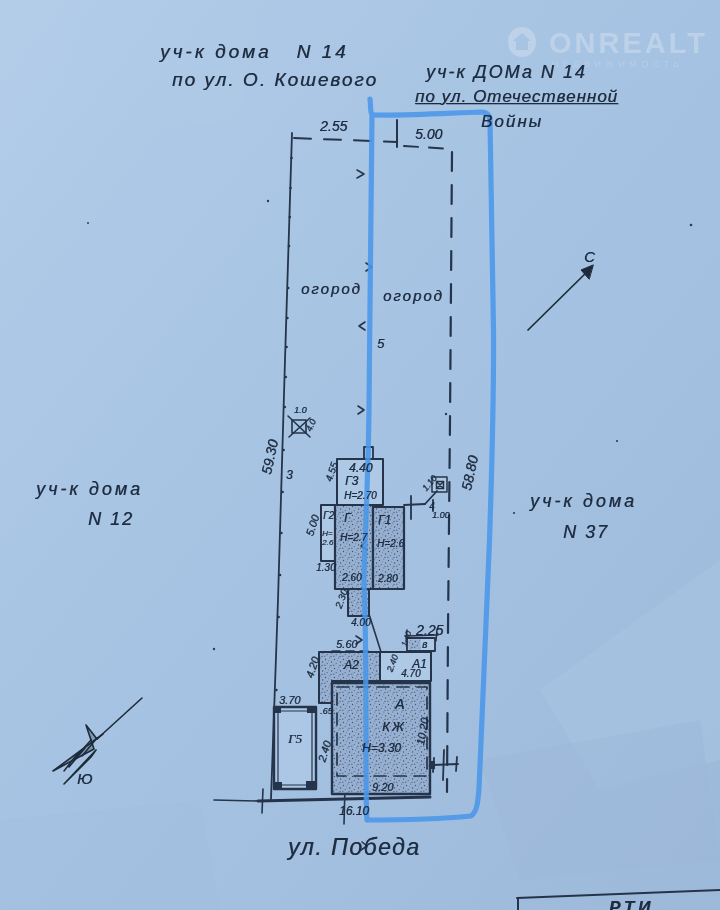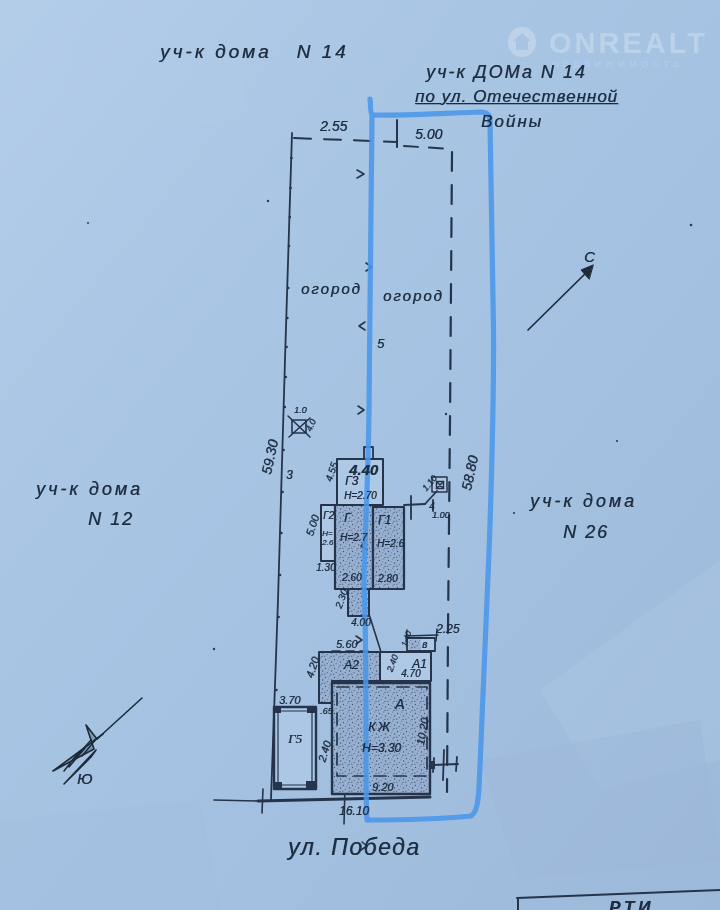--- a/index.html
+++ b/index.html
@@ -251,20 +251,21 @@
       M522,33 L531,41 L528,41 L528,50 L516,50 L516,41 L513,41 Z"></path>
 
     <text x="549" y="53" font-family="Liberation Sans, sans-serif" font-size="29" font-weight="bold" fill="#e8eef6" letter-spacing="3">ONREALT</text>
   </g>
 
   <text x="552" y="67" font-family="Liberation Sans, sans-serif" font-size="9" fill="#dfe8f2" letter-spacing="4.5" opacity="0.28">НЕДВИЖИМОСТЬ</text>
 </svg>
 
 <div class="t" style="left:160px;top:42px;font-size:19px;letter-spacing:3px;">уч-к дома&nbsp;&nbsp; N 14</div>
 
+<div class="t" style="left:172px;top:70px;font-size:19px;letter-spacing:2px;">по ул. О. Кошевого</div>
 
 <div class="t" style="left:426px;top:63px;font-size:18px;letter-spacing:2px;">уч-к ДОМа N 14</div>
 
 <div class="t" style="left:415px;top:88px;font-size:17px;letter-spacing:1px;text-decoration:underline;">по ул. Отечественной</div>
 
 <div class="t" style="left:481px;top:113px;font-size:17px;letter-spacing:2px;">Войны</div>
 
 <div class="t" style="left:320px;top:119px;font-size:14px;">2.55</div>
 
 <div class="t" style="left:415px;top:127px;font-size:14px;">5.00</div>
@@ -284,27 +285,27 @@
 <div class="t" style="left:252px;top:450px;font-size:14px;transform:rotate(-78deg);">59.30</div>
 
 <div class="t" style="left:452px;top:466px;font-size:14px;transform:rotate(-78deg);">58.80</div>
 
 <div class="t" style="left:36px;top:480px;font-size:18px;letter-spacing:3px;">уч-к дома</div>
 
 <div class="t" style="left:88px;top:510px;font-size:18px;letter-spacing:2px;">N 12</div>
 
 <div class="t" style="left:530px;top:492px;font-size:18px;letter-spacing:3px;">уч-к дома</div>
 
-<div class="t" style="left:563px;top:523px;font-size:18px;letter-spacing:2px;">N 26</div>
+<div class="t" style="left:563px;top:523px;font-size:18px;letter-spacing:2px;">N 37</div>
 
 <div class="t" style="left:584px;top:249px;font-size:15px;">С</div>
 
 <div class="t" style="left:77px;top:771px;font-size:15px;">Ю</div>
 
-<div class="t" style="left:349px;top:462px;font-size:15px;font-weight:bold;">4.40</div>
+<div class="t" style="left:349px;top:462px;font-size:12px;">4.40</div>
 
 <div class="t" style="left:345px;top:475px;font-size:12px;">Г3</div>
 
 <div class="t" style="left:344px;top:491px;font-size:10px;">Н=2.70</div>
 
 <div class="t" style="left:322px;top:467px;font-size:10px;transform:rotate(-72deg);">4.55</div>
 
 <div class="t" style="left:323px;top:511px;font-size:10px;">Г2</div>
 
 <div class="t" style="left:322px;top:530px;font-size:8px;line-height:1.1;">Н=<br>2.6</div>
@@ -330,39 +331,39 @@
 <div class="t" style="left:351px;top:618px;font-size:10px;">4.00</div>
 
 <div class="t" style="left:432px;top:468px;font-size:9px;margin-top:43px;">1.00</div>
 
 <div class="t" style="left:421px;top:479px;font-size:9px;transform:rotate(-50deg);">1.10</div>
 
 <div class="t" style="left:429px;top:502px;font-size:10px;">4</div>
 
 <div class="t" style="left:336px;top:639px;font-size:11px;">5.60</div>
 
-<div class="t" style="left:436px;top:623px;font-size:12px;">2.25</div>
+<div class="t" style="left:416px;top:623px;font-size:14px;">2.25</div>
 
 <div class="t" style="left:422px;top:640px;font-size:10px;">в</div>
 
 <div class="t" style="left:344px;top:659px;font-size:12px;">А2</div>
 
 <div class="t" style="left:302px;top:662px;font-size:11px;transform:rotate(-72deg);">4.20</div>
 
 <div class="t" style="left:412px;top:658px;font-size:12px;">А1</div>
 
 <div class="t" style="left:401px;top:669px;font-size:10px;">4.70</div>
 
 <div class="t" style="left:384px;top:659px;font-size:9px;transform:rotate(-70deg);">2.40</div>
 
 <div class="t" style="left:399px;top:635px;font-size:8px;transform:rotate(-70deg);">1.40</div>
 
 <div class="t" style="left:395px;top:697px;font-size:14px;">А</div>
 
-<div class="t" style="left:368px;top:720px;font-size:13px;letter-spacing:2px;">КЖ</div>
+<div class="t" style="left:382px;top:720px;font-size:13px;letter-spacing:2px;">КЖ</div>
 
 <div class="t" style="left:362px;top:742px;font-size:12px;">Н=3.30</div>
 
 <div class="t" style="left:409px;top:726px;font-size:11px;transform:rotate(-80deg);">10.20</div>
 
 <div class="t" style="left:372px;top:782px;font-size:11px;">9.20</div>
 
 <div class="t" style="left:279px;top:695px;font-size:11px;">3.70</div>
 
 <div class="t" style="left:288px;top:732px;font-size:13px;font-family:Liberation Serif, serif;">Г5</div>

